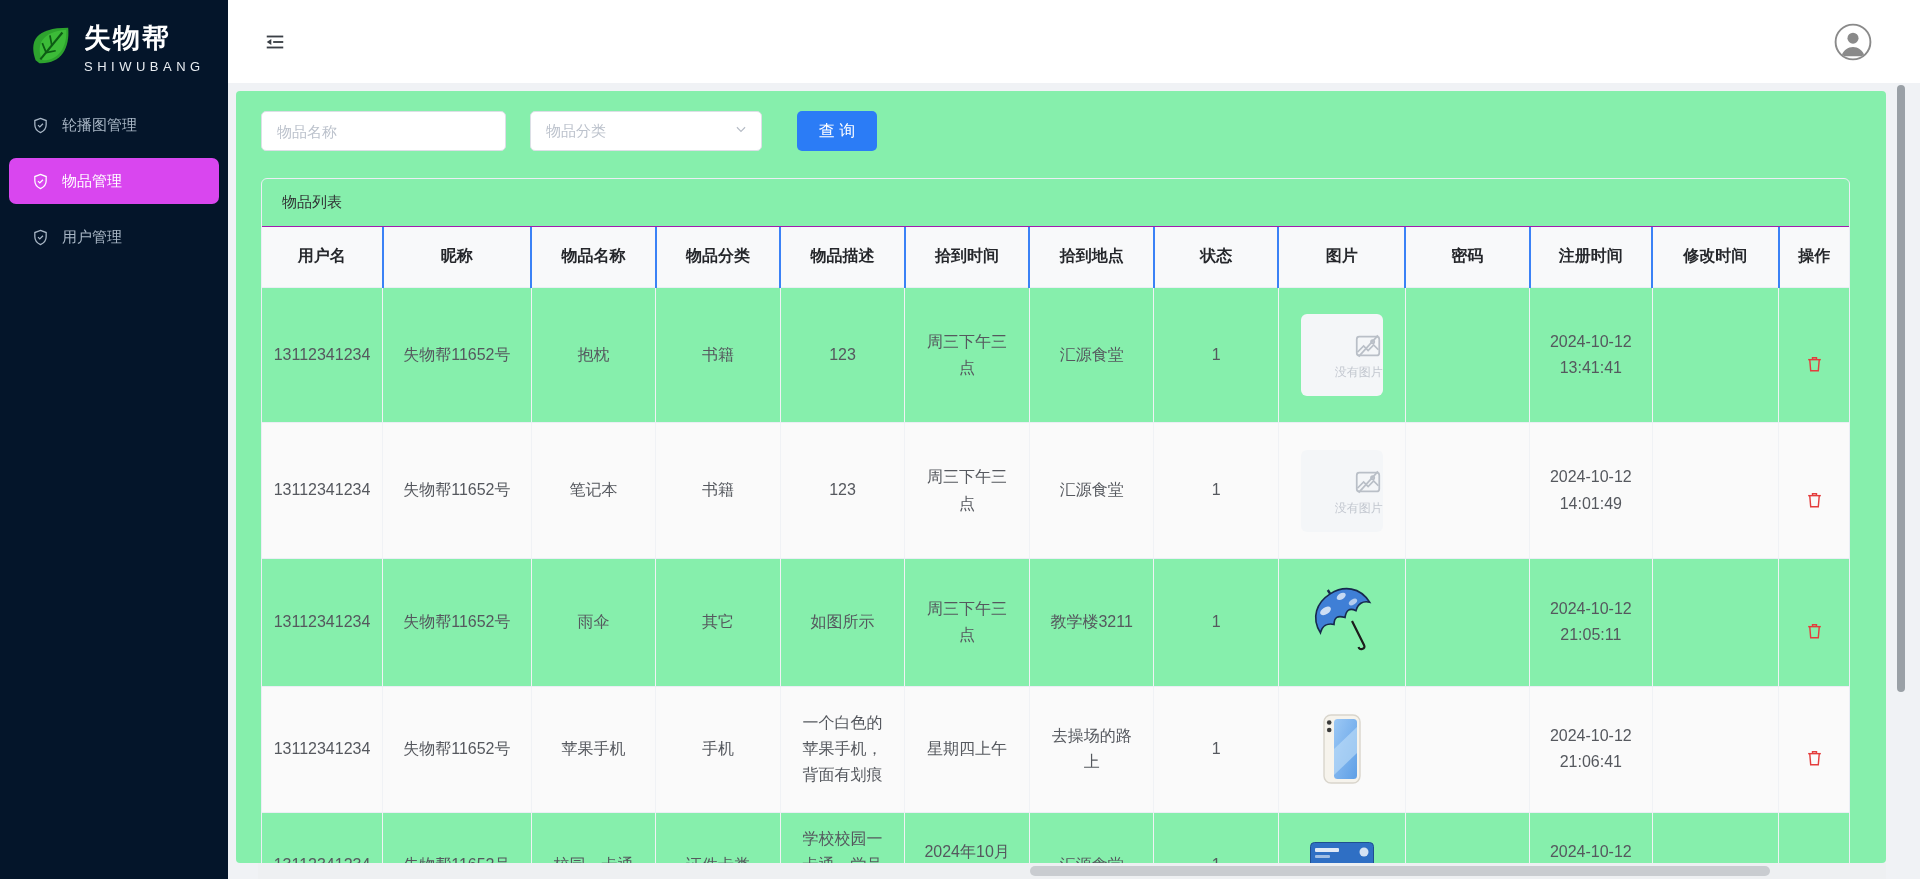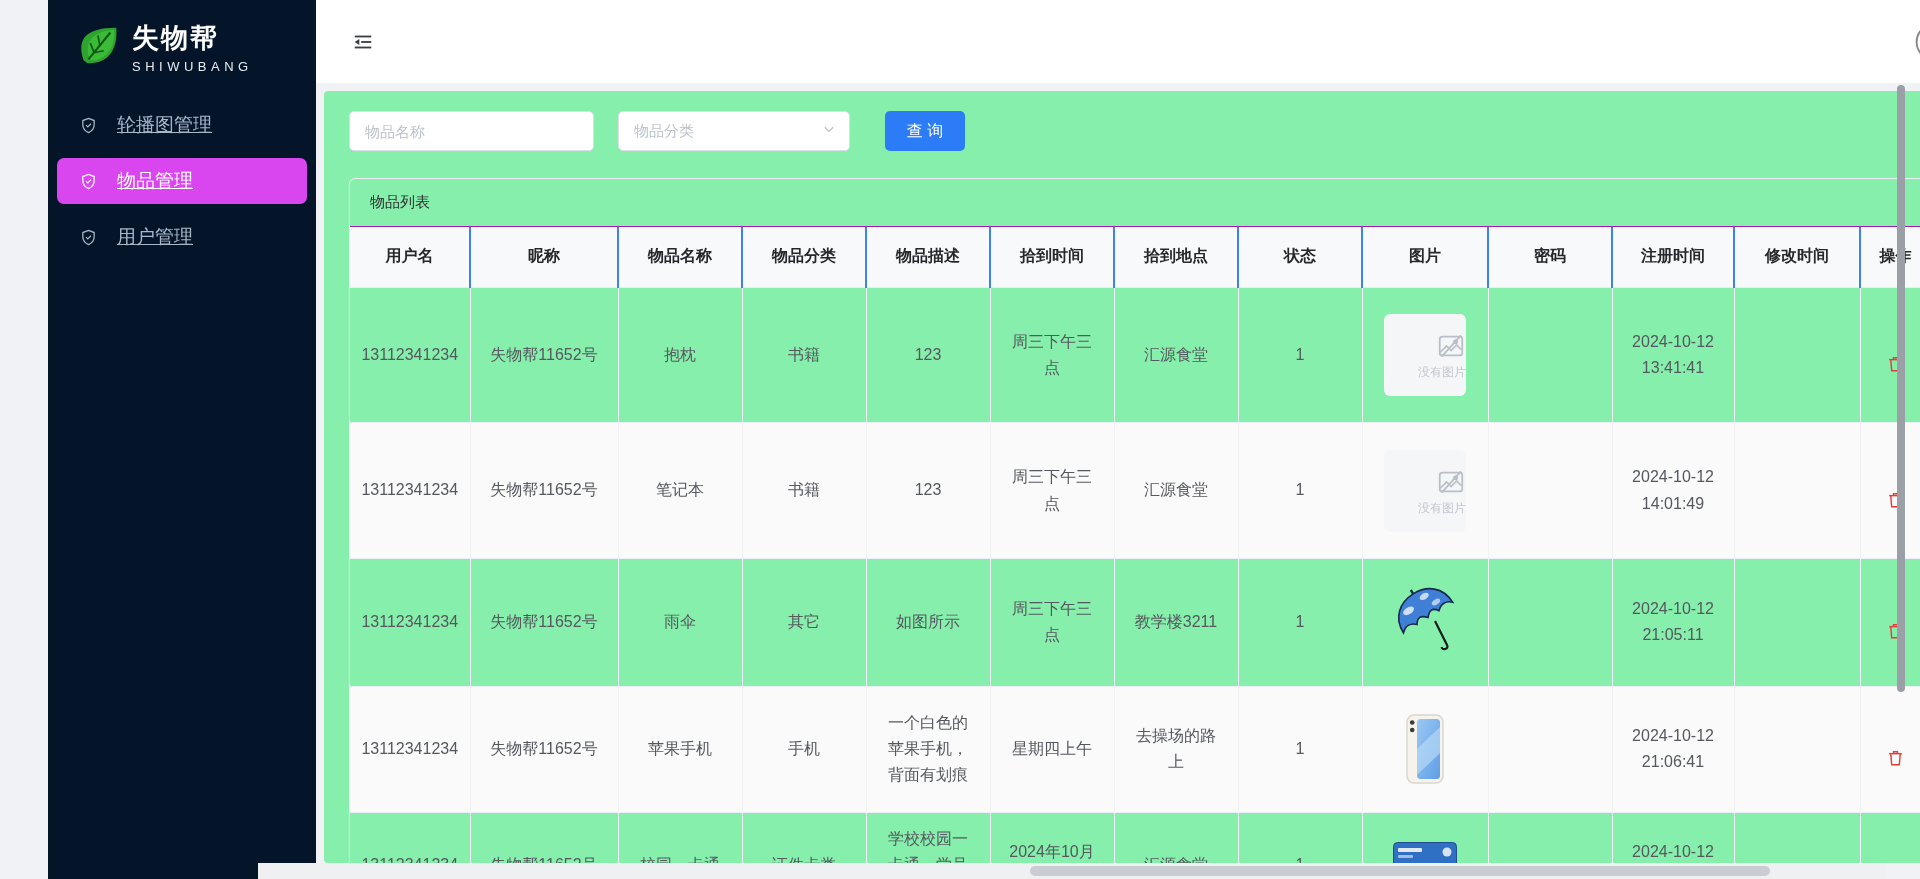--- a/index.html
+++ b/index.html
@@ -4,29 +4,29 @@
 <style>
   * { box-sizing: border-box; margin: 0; padding: 0; }
   html,body { width:1920px; height:879px; overflow:hidden; }
   body {
     font-family: "Liberation Sans", "DejaVu Sans", sans-serif;
     background:#f0f2f5; position:relative;
   }
   .app { display:flex; width:1920px; height:879px; }
 
   
-  .sidebar { width:268px; flex-shrink:0; background:#04152a; height:879px;margin-left:48px; }
+  .sidebar { width:228px; flex-shrink:0; background:#04152a; height:879px; }
   .logo { display:flex; align-items:center; gap:12px; padding:20px 0 0 26px; }
   .logo-text { display:flex; flex-direction:column; }
   .logo-cn { color:#ffffff; font-size:27px; font-weight:bold; letter-spacing:2px; }
   .logo-en { color:#e9edf2; font-size:13px; letter-spacing:4.5px; margin-top:3px; }
   .menu { margin-top:28px; }
   .menu-item {
-    display:flex; align-items:center; gap:20px; height:46px; margin:10px 9px;
-    padding-left:23px; color:#a9b7c6; font-size:19px; border-radius:7px; cursor:pointer;text-decoration:underline;
+    display:flex; align-items:center; gap:13px; height:46px; margin:10px 9px;
+    padding-left:23px; color:#a9b7c6; font-size:15px; border-radius:7px; cursor:pointer;
   }
   .menu-item.active { background:#d946ef; color:#ffffff; }
   .menu-item .micon { display:flex; align-items:center; }
 
   
   .main { flex:1; display:flex; flex-direction:column; position:relative; }
   .topbar {
     height:83px; background:#ffffff; display:flex; align-items:center;
     justify-content:space-between; padding:0 36px 0 36px;
   }

